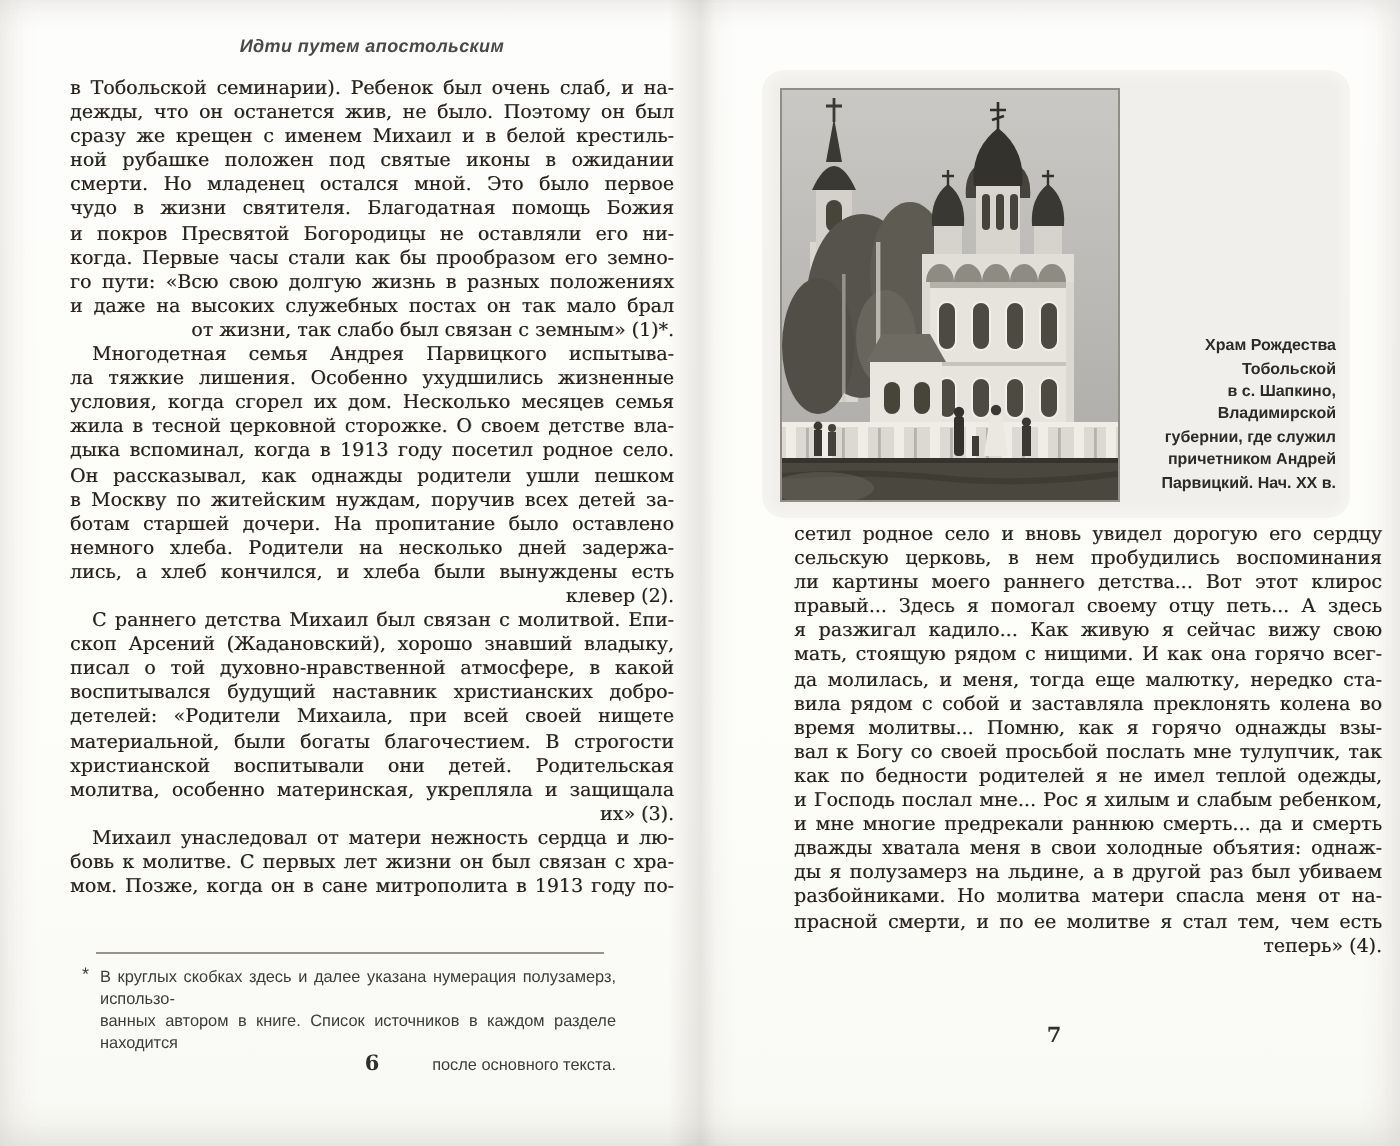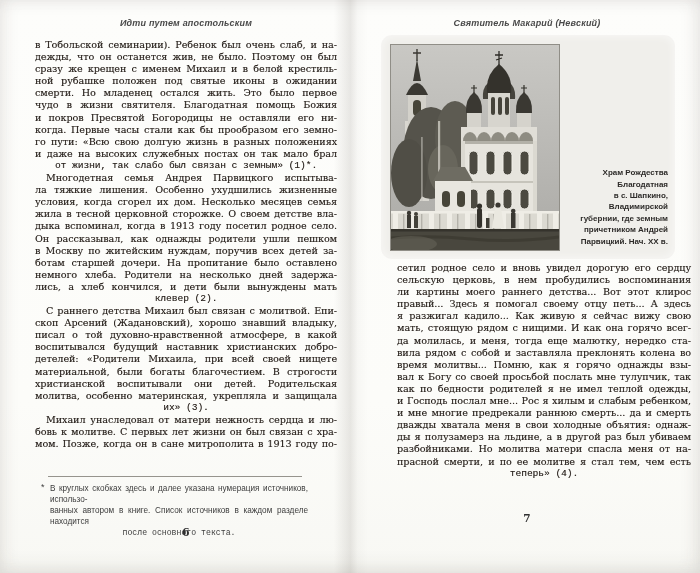--- a/index.html
+++ b/index.html
@@ -37,21 +37,21 @@
   }
   .page.left .running-header{left:35px;width:302px;}
   .page.right .running-header{left:20px;width:294px;}
   .body-text{
     position:absolute;font-size:9.5px;line-height:12.1px;color:var(--body-text);
     text-shadow:.3px .2px 0 rgba(38,31,26,.45);
   }
   .page.left .body-text{left:35px;top:39px;width:302px;}
   .page.right .body-text{left:20px;top:262px;width:294px;margin-left:17px;}
   .line{text-align:justify;text-align-last:justify;}
-  .line.end{text-align:center;text-align-last:auto;font-family:Liberation Mono, monospace;}
+  .line.end{text-align:right;text-align-last:auto;}
   .line.ind{text-indent:11px;}
   .footnote-rule{
     position:absolute;left:48px;top:476px;width:254px;height:1px;background:#96948d;
   }
   .footnote{
     position:absolute;left:40px;top:483px;width:268px;padding-left:10px;box-sizing:border-box;
     font-family:"Liberation Sans",sans-serif;font-size:8.2px;line-height:11px;color:var(--footnote-text);
   }
   .fn-marker{position:absolute;left:1px;top:-1px;font-size:9px;color:var(--footnote-text);}
   .pageno{
@@ -81,65 +81,64 @@
 <div class="spread">
   <div class="gutter-shadow"></div>
 
   <div class="page left">
     <div class="running-header">Идти путем апостольским</div>
     <div class="body-text">
         <div class="line">в Тобольской семинарии). Ребенок был очень слаб, и на-</div>
         <div class="line">дежды, что он останется жив, не было. Поэтому он был</div>
         <div class="line">сразу же крещен с именем Михаил и в белой крестиль-</div>
         <div class="line">ной рубашке положен под святые иконы в ожидании</div>
-        <div class="line">смерти. Но младенец остался жить. Это было первое</div>
+        <div class="line">смерти. Но младенец остался мной. Это было первое</div>
         <div class="line">чудо в жизни святителя. Благодатная помощь Божия</div>
         <div class="line">и покров Пресвятой Богородицы не оставляли его ни-</div>
         <div class="line">когда. Первые часы стали как бы прообразом его земно-</div>
         <div class="line">го пути: «Всю свою долгую жизнь в разных положениях</div>
         <div class="line">и даже на высоких служебных постах он так мало брал</div>
         <div class="line end">от жизни, так слабо был связан с земным» (1)*.</div>
         <div class="line ind">Многодетная семья Андрея Парвицкого испытыва-</div>
         <div class="line">ла тяжкие лишения. Особенно ухудшились жизненные</div>
         <div class="line">условия, когда сгорел их дом. Несколько месяцев семья</div>
         <div class="line">жила в тесной церковной сторожке. О своем детстве вла-</div>
         <div class="line">дыка вспоминал, когда в 1913 году посетил родное село.</div>
         <div class="line">Он рассказывал, как однажды родители ушли пешком</div>
         <div class="line">в Москву по житейским нуждам, поручив всех детей за-</div>
         <div class="line">ботам старшей дочери. На пропитание было оставлено</div>
         <div class="line">немного хлеба. Родители на несколько дней задержа-</div>
-        <div class="line">лись, а хлеб кончился, и дети были вынуждены мать</div>
+        <div class="line">лись, а хлеб кончился, и хлеба были вынуждены есть</div>
         <div class="line end">клевер (2).</div>
         <div class="line ind">С раннего детства Михаил был связан с молитвой. Епи-</div>
         <div class="line">скоп Арсений (Жадановский), хорошо знавший владыку,</div>
         <div class="line">писал о той духовно-нравственной атмосфере, в какой</div>
         <div class="line">воспитывался будущий наставник христианских добро-</div>
         <div class="line">детелей: «Родители Михаила, при всей своей нищете</div>
         <div class="line">материальной, были богаты благочестием. В строгости</div>
         <div class="line">христианской воспитывали они детей. Родительская</div>
         <div class="line">молитва, особенно материнская, укрепляла и защищала</div>
         <div class="line end">их» (3).</div>
         <div class="line ind">Михаил унаследовал от матери нежность сердца и лю-</div>
         <div class="line">бовь к молитве. С первых лет жизни он был связан с хра-</div>
         <div class="line">мом. Позже, когда он в сане митрополита в 1913 году по-</div>
       </div>
     <div class="footnote-rule"></div>
     <div class="footnote">
       <span class="fn-marker">*</span>
       <div>
-          <div class="line">В круглых скобках здесь и далее указана нумерация источников, использо-</div>
+          <div class="line">В круглых скобках здесь и далее указана нумерация полузамерз, использо-</div>
           <div class="line">ванных автором в книге. Список источников в каждом разделе находится</div>
           <div class="line end">после основного текста.</div>
         </div>
     </div>
     <div class="pageno">6</div>
   </div>
 
   <div class="page right">
-    <div class="running-header">Святитель Макарий (Невский)</div>
 
     <div class="photo-panel">
       <div class="photo">
         <svg viewBox="0 0 168 205" width="168" height="205" preserveAspectRatio="none" xmlns="http://www.w3.org/2000/svg">
           <defs>
             <linearGradient id="sky" x1="0" y1="0" x2="0" y2="1">
               <stop offset="0" stop-color="#c9c8c4"></stop>
               <stop offset="1" stop-color="#abaaa6"></stop>
             </linearGradient>
           </defs>
@@ -263,24 +262,24 @@
             <polygon points="101,183 104,163 110,163 113,183" fill="#eae8e0"></polygon>
               <circle cx="107" cy="160" r="2.6" fill="#3a3832"></circle>
             <rect x="120" y="168" width="4.5" height="15" fill="#3a3832"></rect>
               <circle cx="122.2" cy="166" r="2.3" fill="#3a3832"></circle>
             <rect x="95" y="173" width="3.5" height="10" fill="#3e3c34"></rect>
           </g>
         </svg>
       </div>
       <div class="caption">
           <div>Храм Рождества</div>
-          <div>Благодатная</div>
+          <div>Тобольской</div>
           <div>в с. Шапкино,</div>
           <div>Владимирской</div>
-          <div>губернии, где земным</div>
+          <div>губернии, где служил</div>
           <div>причетником Андрей</div>
           <div>Парвицкий. Нач. XX в.</div>
         </div>
     </div>
 
     <div class="body-text">
         <div class="line">сетил родное село и вновь увидел дорогую его сердцу</div>
         <div class="line">сельскую церковь, в нем пробудились воспоминания</div>
         <div class="line">ли картины моего раннего детства... Вот этот клирос</div>
         <div class="line">правый... Здесь я помогал своему отцу петь... А здесь</div>

